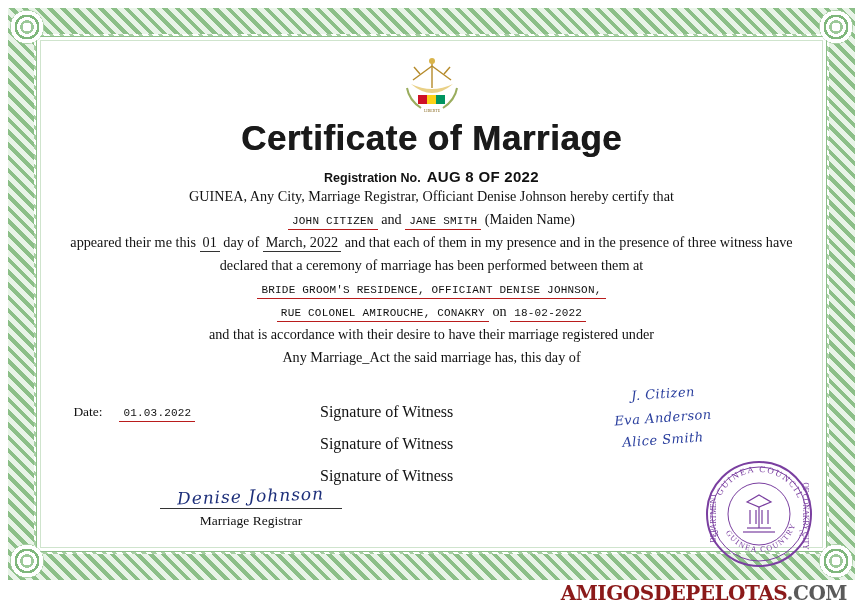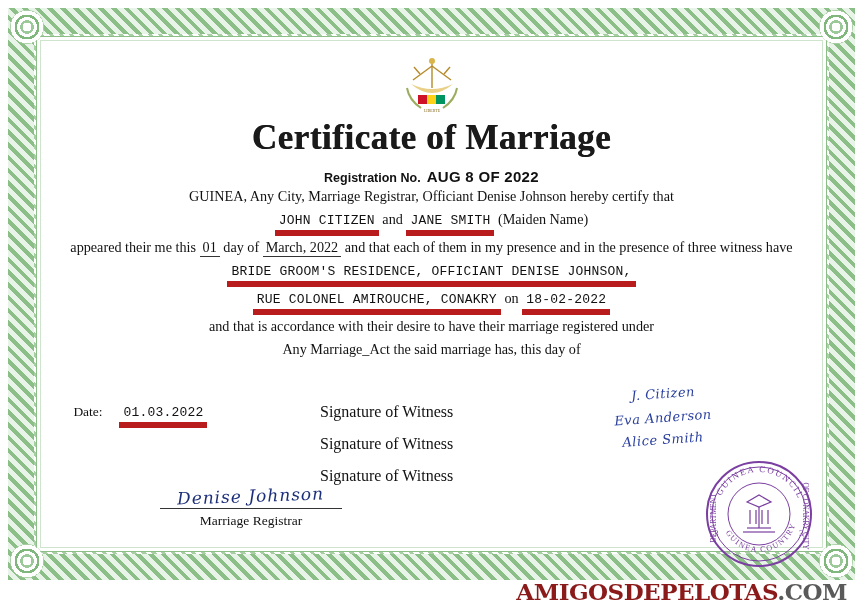--- a/index.html
+++ b/index.html
@@ -79,21 +79,21 @@
 
   .crest {
     margin: 8px auto 2px auto;
     width: 90px;
     height: 62px;
     position: relative;
   }
   .crest svg { display: block; }
 
   .title {
-    font-family: Liberation Serif, serif;
+    font-family: Liberation Sans, sans-serif;
     font-weight: bold;
     font-size: 35px;
     letter-spacing: 0.5px;
     margin: 2px 0 0 0;
     color: #1a1a1a;
     text-shadow: 0.5px 0 0 #1a1a1a;
   }
 
   .reg-line {
     margin-top: 10px;
@@ -108,23 +108,23 @@
   }
 
   .body-block {
     font-size: 14.2px;
     line-height: 1.62;
   }
   .body-block .row { white-space: nowrap; }
 
   .fill {
     font-family: "Liberation Mono", monospace;
-    font-size: 13px;
+    font-size: 11px;
     letter-spacing: 0.2px;
-    border-bottom: 6px solid #b91c1c;
+    border-bottom: 1px solid #b91c1c;
     padding: 0 4px 1px 4px;
     display: inline-block;
     line-height: 1.15;
   }
   .plain-ul {
     border-bottom: 1px solid #333;
     padding: 0 3px 1px 3px;
     display: inline-block;
     line-height: 1.15;
   }
@@ -208,21 +208,21 @@
   }
   .seal svg { display: block; }
 
   
   .watermark {
     position: absolute;
     right: 16px;
     bottom: 6px;
     font-family: "DejaVu Serif", serif;
     font-weight: bold;
-    font-size: 23px;
+    font-size: 20px;
     letter-spacing: -0.5px;
     color: #8b1a1a;
     white-space: nowrap;
   }
   .watermark .dim { color: #5a5a5a; }
 </style>
 </head>
 <body>
 
 <div class="page">
@@ -279,20 +279,23 @@
       </div>
 
       <div class="row">
         <span>appeared their me this</span>
         <span class="plain-ul">01</span>
         <span>day of</span>
         <span class="plain-ul">March, 2022</span>
         <span>and that each of them in my presence and in the presence of three witness have</span>
       </div>
 
+      <div class="row">
+        <span>declared that a ceremony of marriage has been performed between them at</span>
+      </div>
 
       <div class="row">
         <span class="fill">BRIDE GROOM'S RESIDENCE, OFFICIANT DENISE JOHNSON,</span>
       </div>
 
       <div class="row">
         <span class="fill">RUE COLONEL AMIROUCHE, CONAKRY</span>
         <span>on</span>
         <span class="fill">18-02-2022</span>
       </div>

